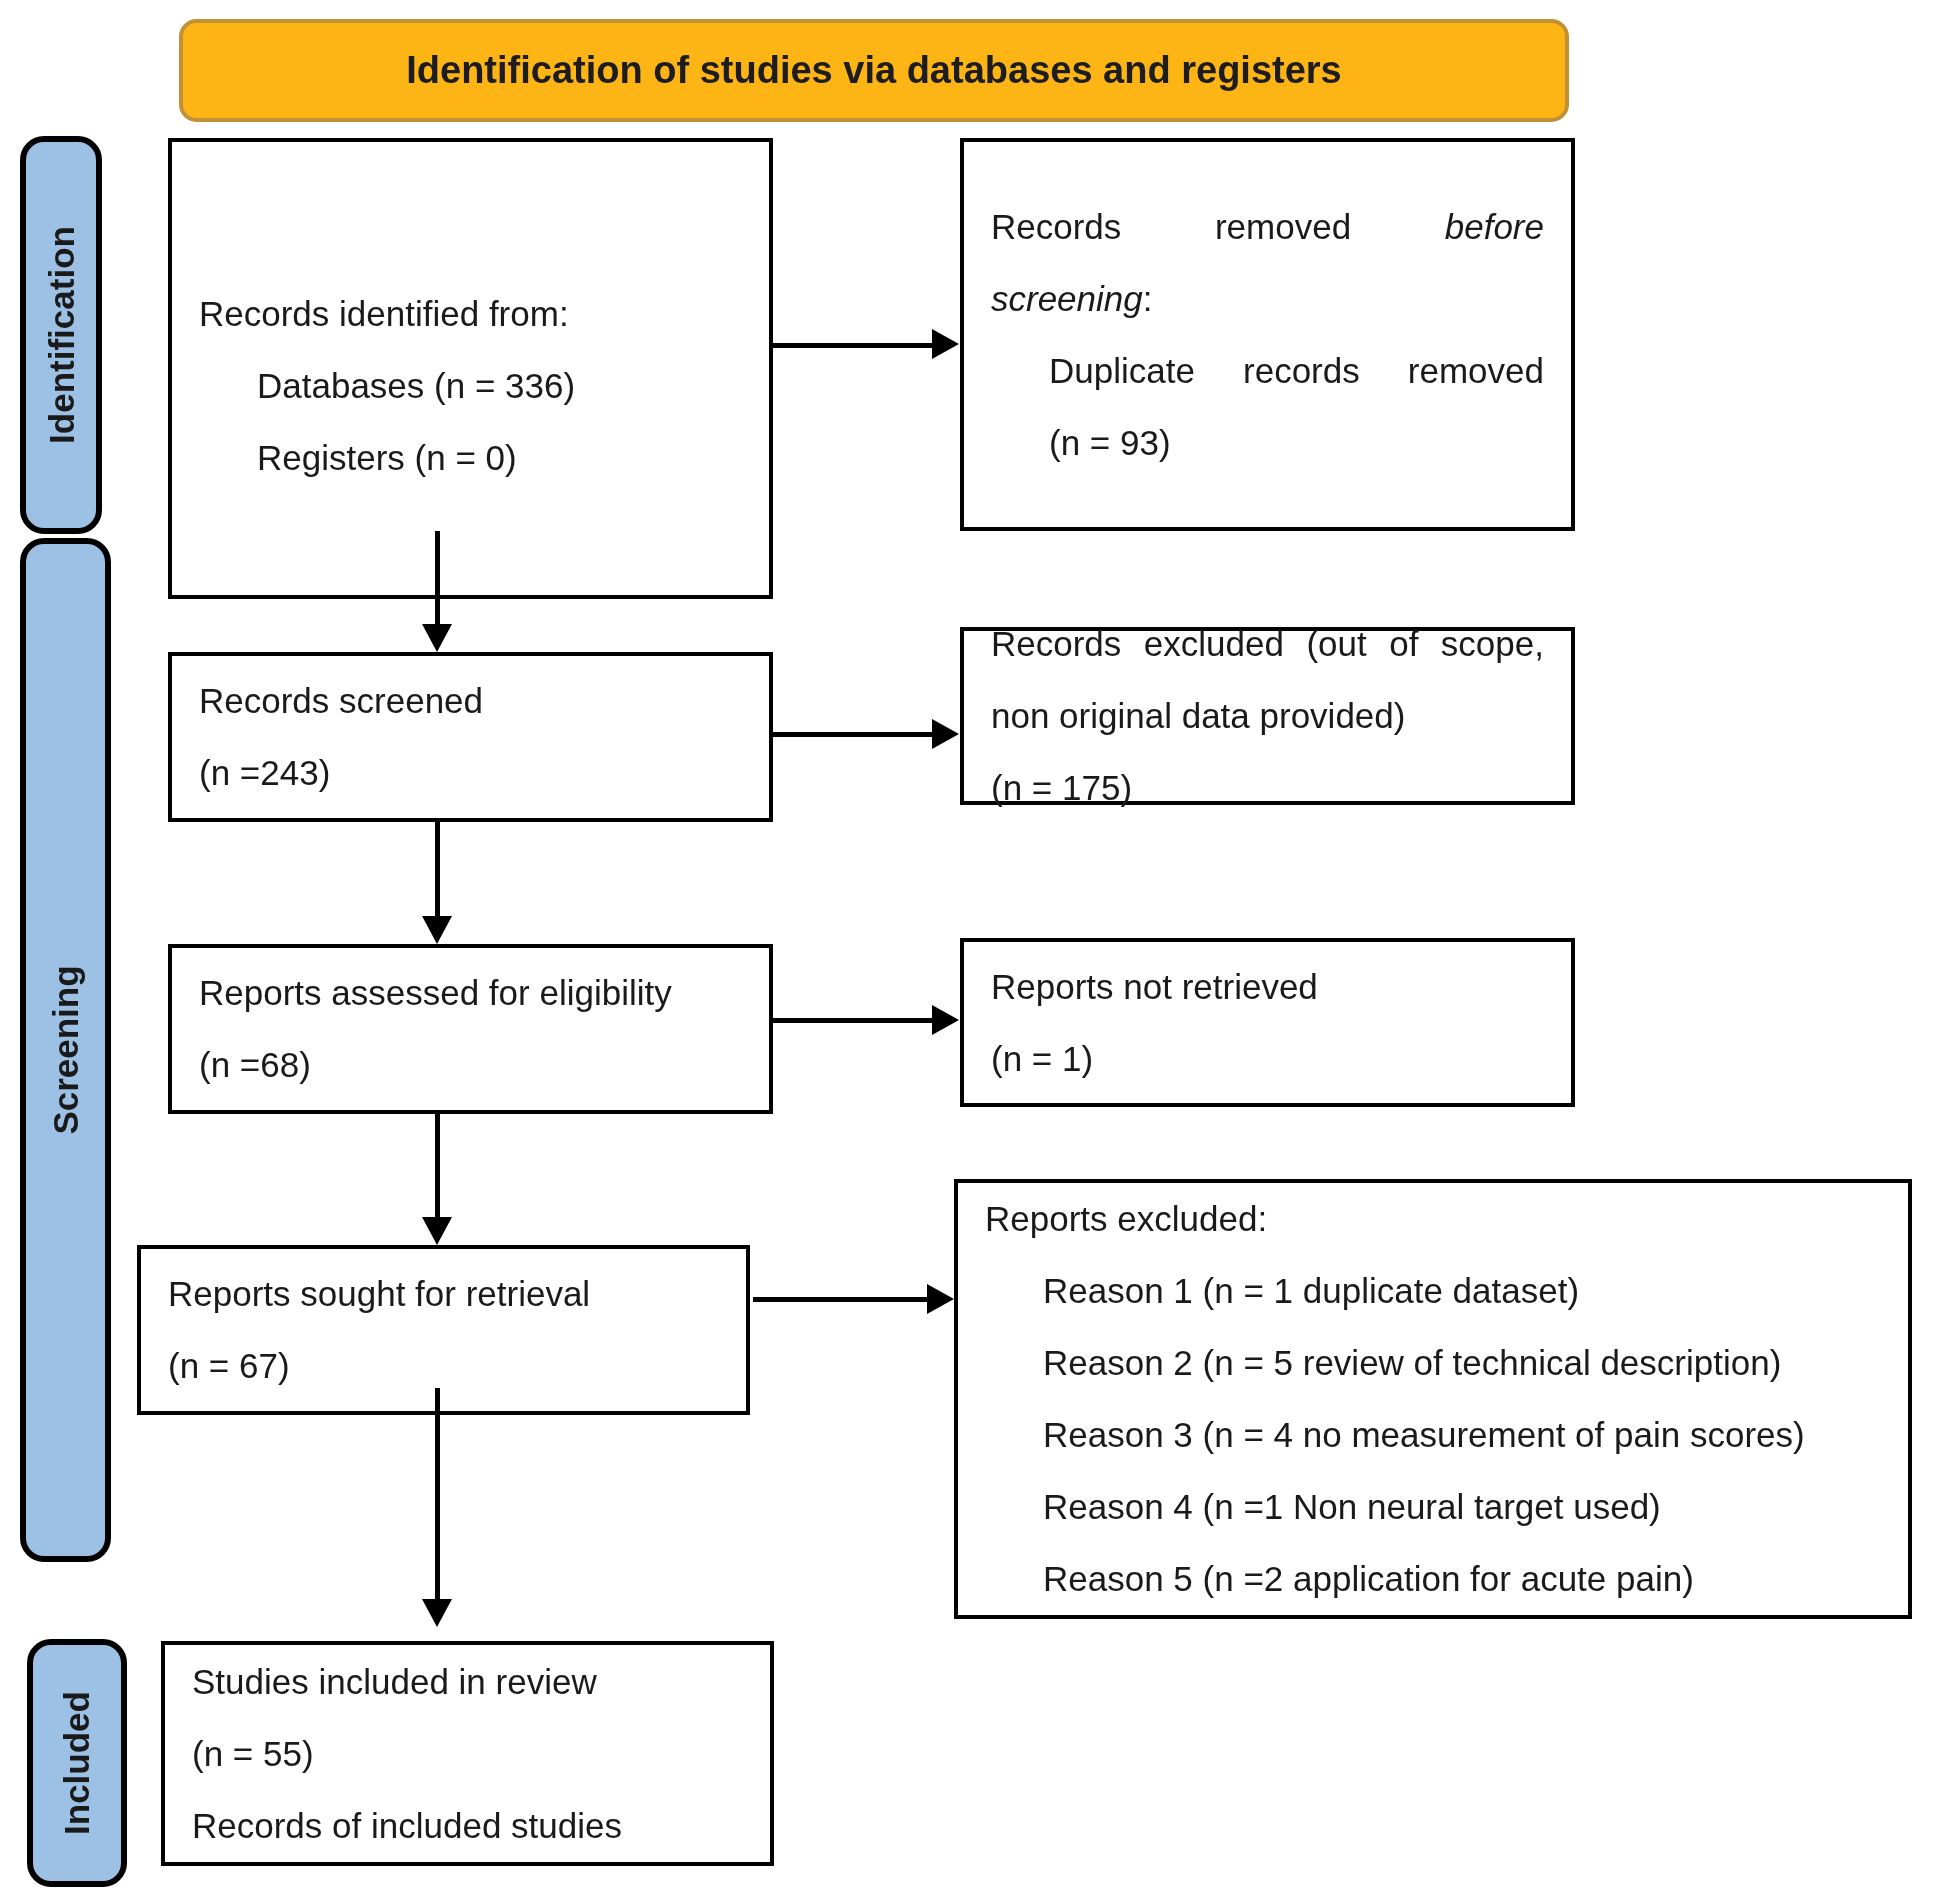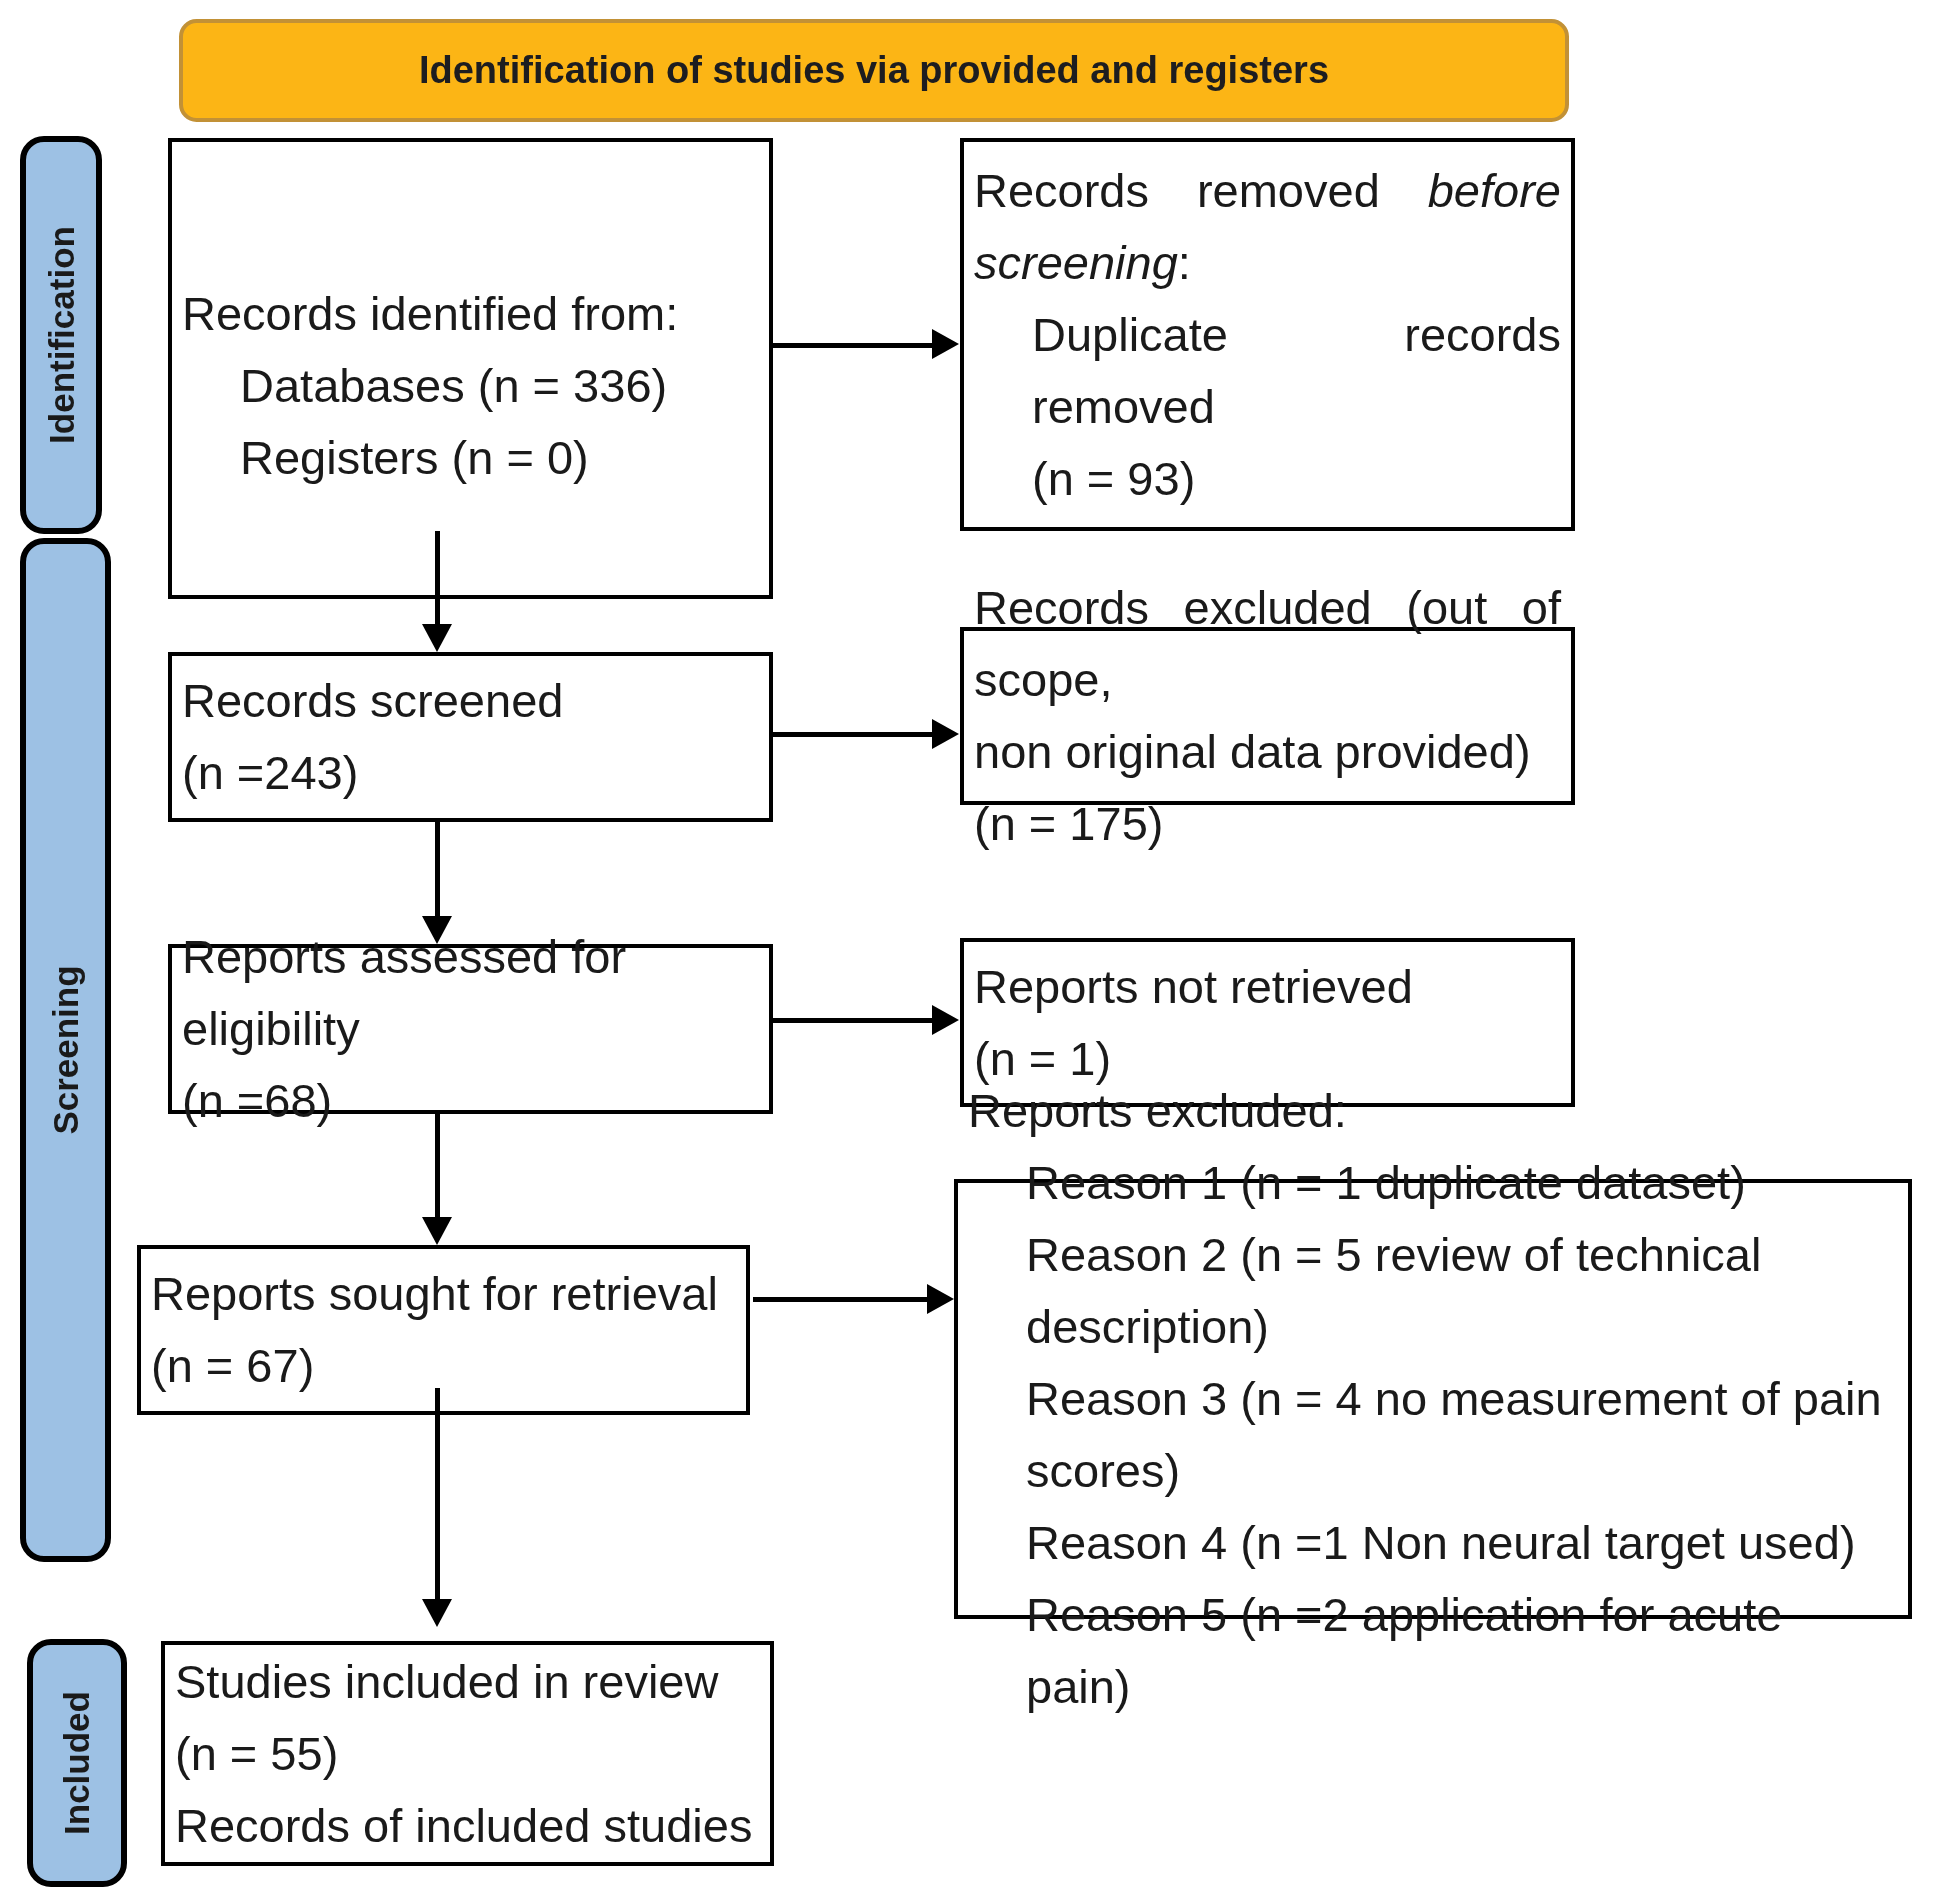--- a/index.html
+++ b/index.html
@@ -16,21 +16,21 @@
   .stage{
     position:absolute;background:#9DC1E4;border:6.8px solid #000;border-radius:24px;
     box-sizing:border-box;display:flex;align-items:center;justify-content:center;
   }
   .stage .vlabel{
     transform:rotate(-90deg);white-space:nowrap;font-size:35px;font-weight:bold;color:#1a1a1a;
   }
   .fbox{
     position:absolute;background:#ffffff;border:4.9px solid #000;box-sizing:border-box;
     display:flex;flex-direction:column;justify-content:center;
-    padding:0 10px;font-size:47px;line-height:72px;color:#1a1a1a;
+    padding:0 27px;font-size:35px;line-height:72px;color:#1a1a1a;
   }
   .line{white-space:normal;}
   .indent{padding-left:58px;}
   .jline{text-align:justify;text-align-last:justify;}
   .pt{padding-top:34px;}
   .hline{position:absolute;height:4.9px;background:#000;}
   .vline{position:absolute;width:4.9px;background:#000;}
   .head-right{
     position:absolute;width:0;height:0;
     border-top:15.5px solid transparent;border-bottom:15.5px solid transparent;
@@ -42,21 +42,21 @@
     border-top:28px solid #000;
   }
   i{font-style:italic;}
 </style>
 </head>
 <body>
 
 <div class="canvas">
 
   <div class="banner">
-    <span class="btxt">Identification of studies via provided and registers</span>
+    <span class="btxt">Identification of studies via databases and registers</span>
   </div>
 
   <div class="stage" style="left:20.4px;top:136px;width:82px;height:398px;">
     <span class="vlabel">Identification</span>
   </div>
   <div class="stage" style="left:20.4px;top:538px;width:91px;height:1024px;">
     <span class="vlabel">Screening</span>
   </div>
   <div class="stage" style="left:27px;top:1639px;width:100px;height:248px;">
     <span class="vlabel">Included</span>

